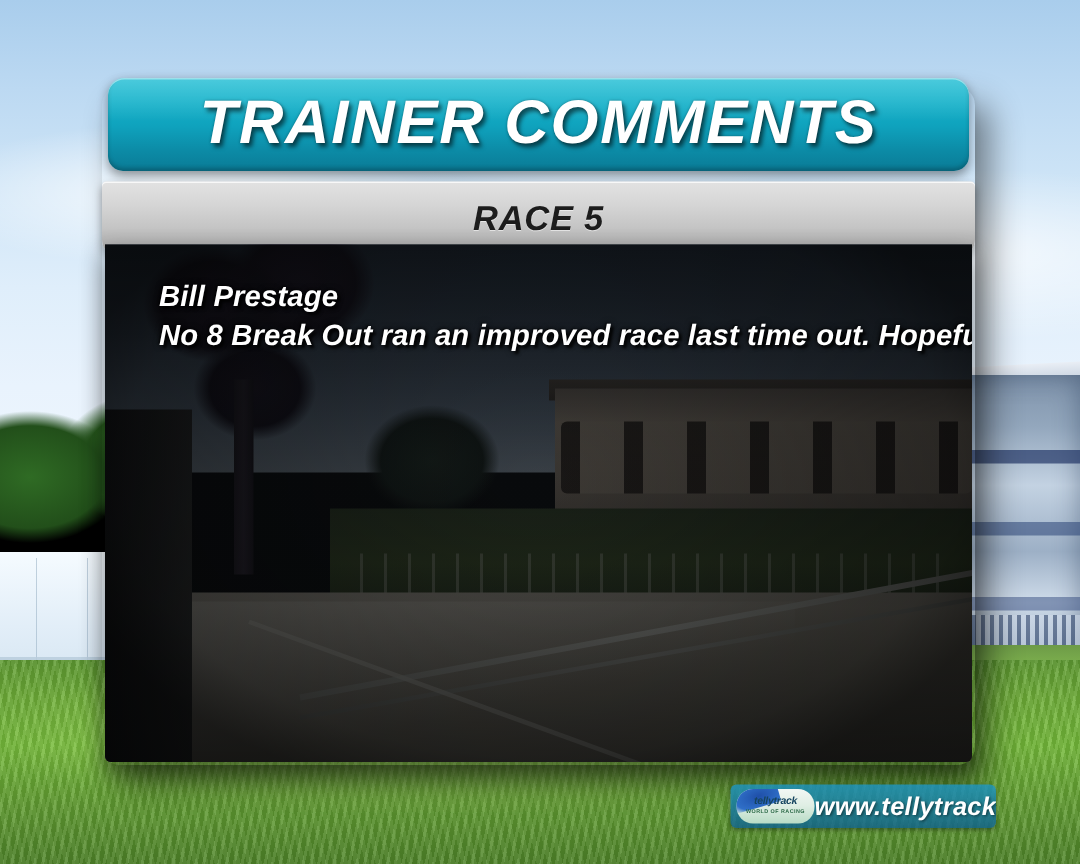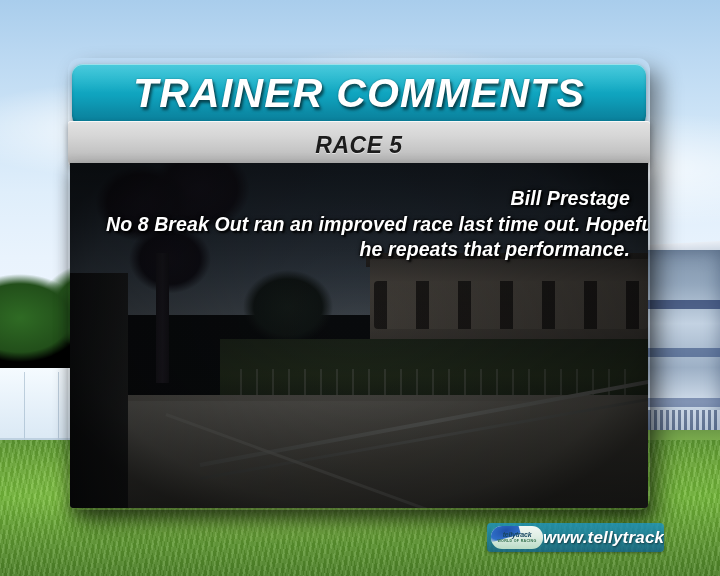--- a/index.html
+++ b/index.html
@@ -109,21 +109,21 @@
   
   .panel-shadow {
     position:absolute; left:68px; top:58px; width:582px; height:452px;
     border-radius:12px;
     box-shadow:10px 12px 22px rgba(0,0,0,.45);
     pointer-events:none;
   }
 
   
   .title-bar {
-    position:absolute; left:72px; top:64px; width:574px; height:62px;
+    position:absolute; left:72px; top:52px; width:574px; height:62px;
     border-radius:11px 11px 10px 10px;
     background:linear-gradient(180deg,
       #19bcd3 0%, #14b3cb 22%, #0fa2bd 52%, #0c8ba6 78%, #0a7b96 100%);
     box-shadow:
       inset 0 1px 0 rgba(255,255,255,.45),
       inset 0 -2px 3px rgba(0,0,0,.22),
       0 3px 7px rgba(0,0,0,.40);
     overflow:hidden;
   }
   .title-bar .gloss {
@@ -264,21 +264,20 @@
   .comment-line {
     font-size:19.5px; font-weight:bold; font-style:italic;
     color:#ffffff;
     line-height:25.5px;
     letter-spacing:.1px;
     text-shadow:
       2px 2px 2px rgba(0,0,0,.9),
       0 0 4px rgba(0,0,0,.8),
       -1px -1px 1px rgba(0,0,0,.5);
     white-space:nowrap;
-    text-align:right;
   }
 
   
   .watermark {
     position:absolute; left:487px; top:523px; width:177px; height:29px;
     border-radius:4px;
     background:linear-gradient(180deg,
       rgba(26,150,200,.78) 0%, rgba(18,120,168,.78) 55%, rgba(14,96,140,.80) 100%);
     display:flex; align-items:center;
     box-shadow:0 1px 3px rgba(0,0,0,.35);
@@ -366,21 +365,20 @@
     <div class="ph-railline2"></div>
     <div class="ph-kerb"></div>
     <div class="ph-left-wall"></div>
 
     <div class="body-veil"></div>
     <div class="body-vignette"></div>
 
     <div class="comments">
       <div class="comment-line">Bill Prestage</div>
       <div class="comment-line">No 8 Break Out ran an improved race last time out. Hopefully</div>
-      <div class="comment-line">he repeats that performance.</div>
     </div>
   </div>
 
   <div class="watermark">
     <div class="wm-logo">
       <div class="wm-logo-swoosh"></div>
       <div class="wm-logo-name">tellytrack</div>
       <div class="wm-logo-tag">WORLD OF RACING</div>
     </div>
     <div class="wm-url">www.tellytrack.com</div>

